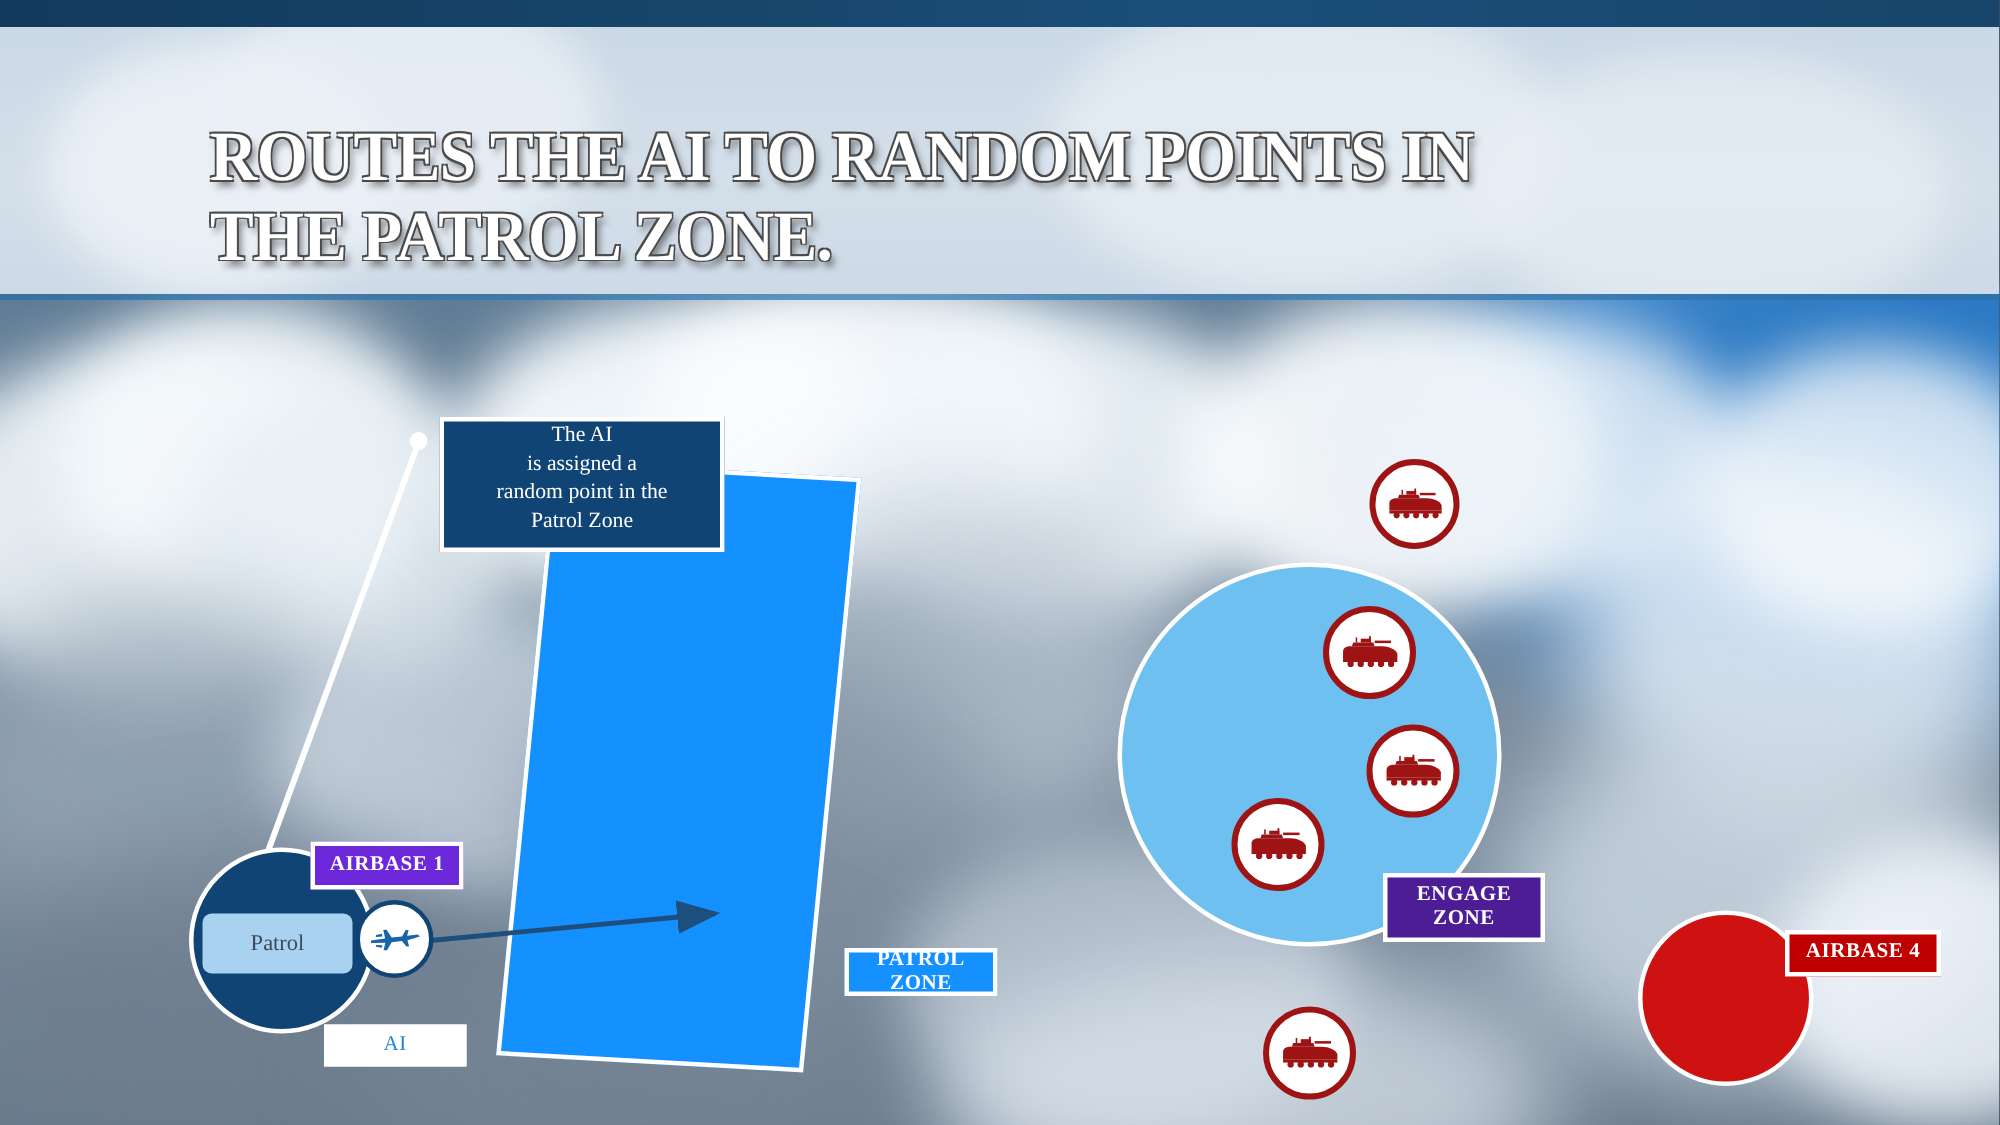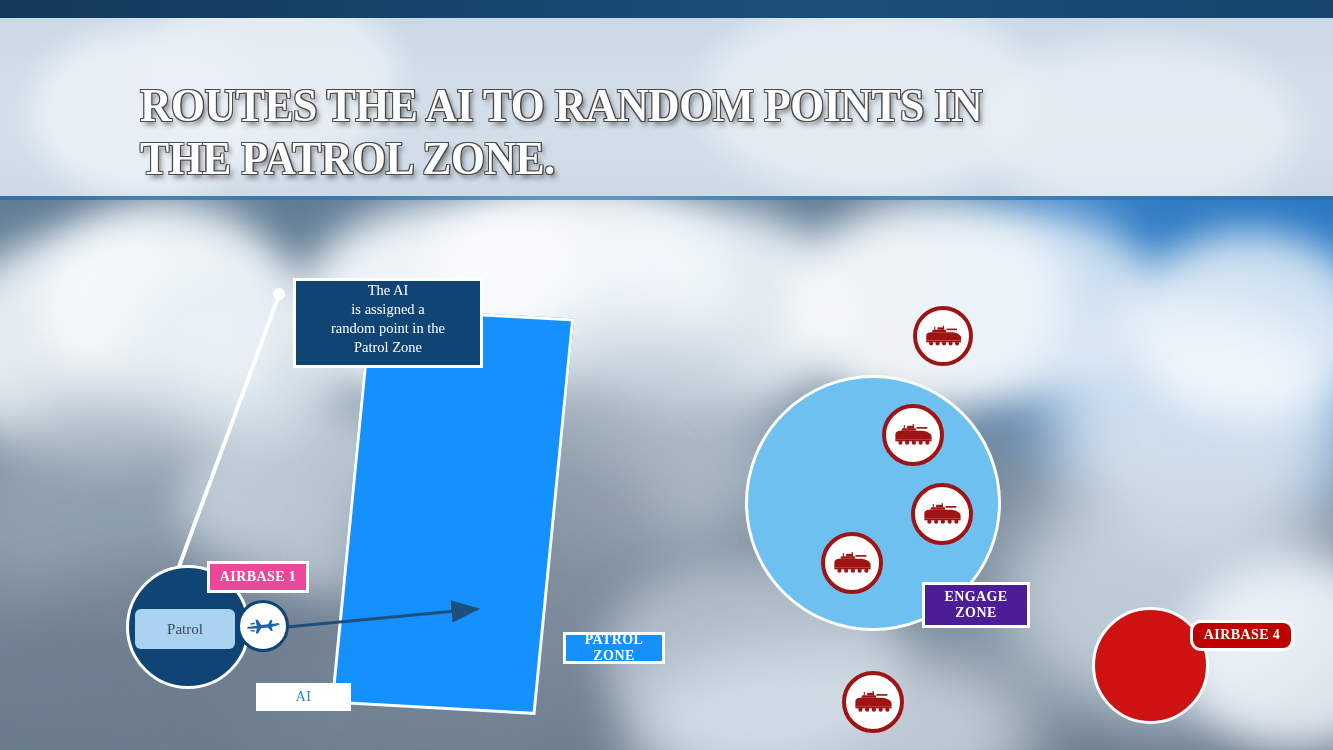--- a/index.html
+++ b/index.html
@@ -101,21 +101,21 @@
     background:#ffffff;border:3px solid #0f4475;display:flex;align-items:center;justify-content:center;
   }
   .jet-circle svg{width:40px;height:40px;}
 
   
   .lbl{
     position:absolute;border:3px solid #ffffff;
     display:flex;flex-direction:column;align-items:center;justify-content:center;
     text-align:center;line-height:1.16;font-weight:700;letter-spacing:.4px;
   }
-  .lbl-navy{background:#ec4899;color:#ffffff;}
+  .lbl-navy{background:#6d28d9;color:#ffffff;}
   .lbl-blue{background:#1490ff;color:#ffffff;}
   .lbl-lightblue{background:#4c1d95;color:#ffffff;}
   .lbl-red{background:#be0000;color:#ffffff;}
   .lbl-white{background:#ffffff;color:#1f86d0;font-weight:400;}
 
   .callout{
     position:absolute;left:293px;top:278px;width:190px;height:90px;
     background:#0f4475;border:3px solid #ffffff;color:#ffffff;
     display:flex;flex-direction:column;align-items:center;justify-content:flex-start;
     font-size:14.5px;line-height:1.32;text-align:center;white-space:pre-line;
@@ -197,42 +197,42 @@
         L44.6 39.9 L40 34.2 L29 35.4 L24 44 L20.4 44 L22.2 35.9 L7 36.2 Z"></path>
       <path fill="#1b64a8" d="M12 29.8 L19 29.2 L18.6 26.5 L12.4 27.6 Z"></path>
       <path fill="#1b64a8" d="M12 38.4 L19 38.6 L18.6 41.2 L12.4 40.2 Z"></path>
     </svg>
   </div>
 
   <div class="lbl lbl-navy" style="left:207px;top:561px;width:102px;height:32px;font-size:14px;">
     <span>AIRBASE 1</span>
   </div>
 
-  <div class="lbl lbl-white" style="left:216px;top:683px;width:95px;height:28px;font-size:14px;margin-left:40px;">
+  <div class="lbl lbl-white" style="left:216px;top:683px;width:95px;height:28px;font-size:14px;">
     <span>AI</span>
   </div>
 
   <div class="callout">
     <span>The AI
 is assigned a
 random point in the
 Patrol Zone</span>
   </div>
 
   <div class="lbl lbl-blue" style="left:563px;top:632px;width:102px;height:32px;font-size:14px;">
     <span>PATROL</span>
     <span>ZONE</span>
   </div>
 
   <div class="lbl lbl-lightblue" style="left:922px;top:582px;width:108px;height:46px;font-size:14px;">
     <span>ENGAGE</span>
     <span>ZONE</span>
   </div>
 
-  <div class="lbl lbl-red" style="left:1190px;top:620px;width:104px;height:31px;font-size:14px;border-radius:11px;">
+  <div class="lbl lbl-red" style="left:1190px;top:620px;width:104px;height:31px;font-size:14px;">
     <span>AIRBASE 4</span>
   </div>
 
   <div id="vehicle-layer">
       <div class="veh" style="left: 913px; top: 306px; width: 60px; height: 60px;">
         <svg viewBox="0 0 100 64">
   <g fill="#9e1313">
     <path d="M8 30 C8 25 13 22 20 22 L70 22 C80 22 92 27 94 34 L94 42 L8 42 Z"></path>
     <path d="M24 16 L56 16 L58 22 L22 22 Z"></path>
     <rect x="36" y="10" width="16" height="6"></rect>

